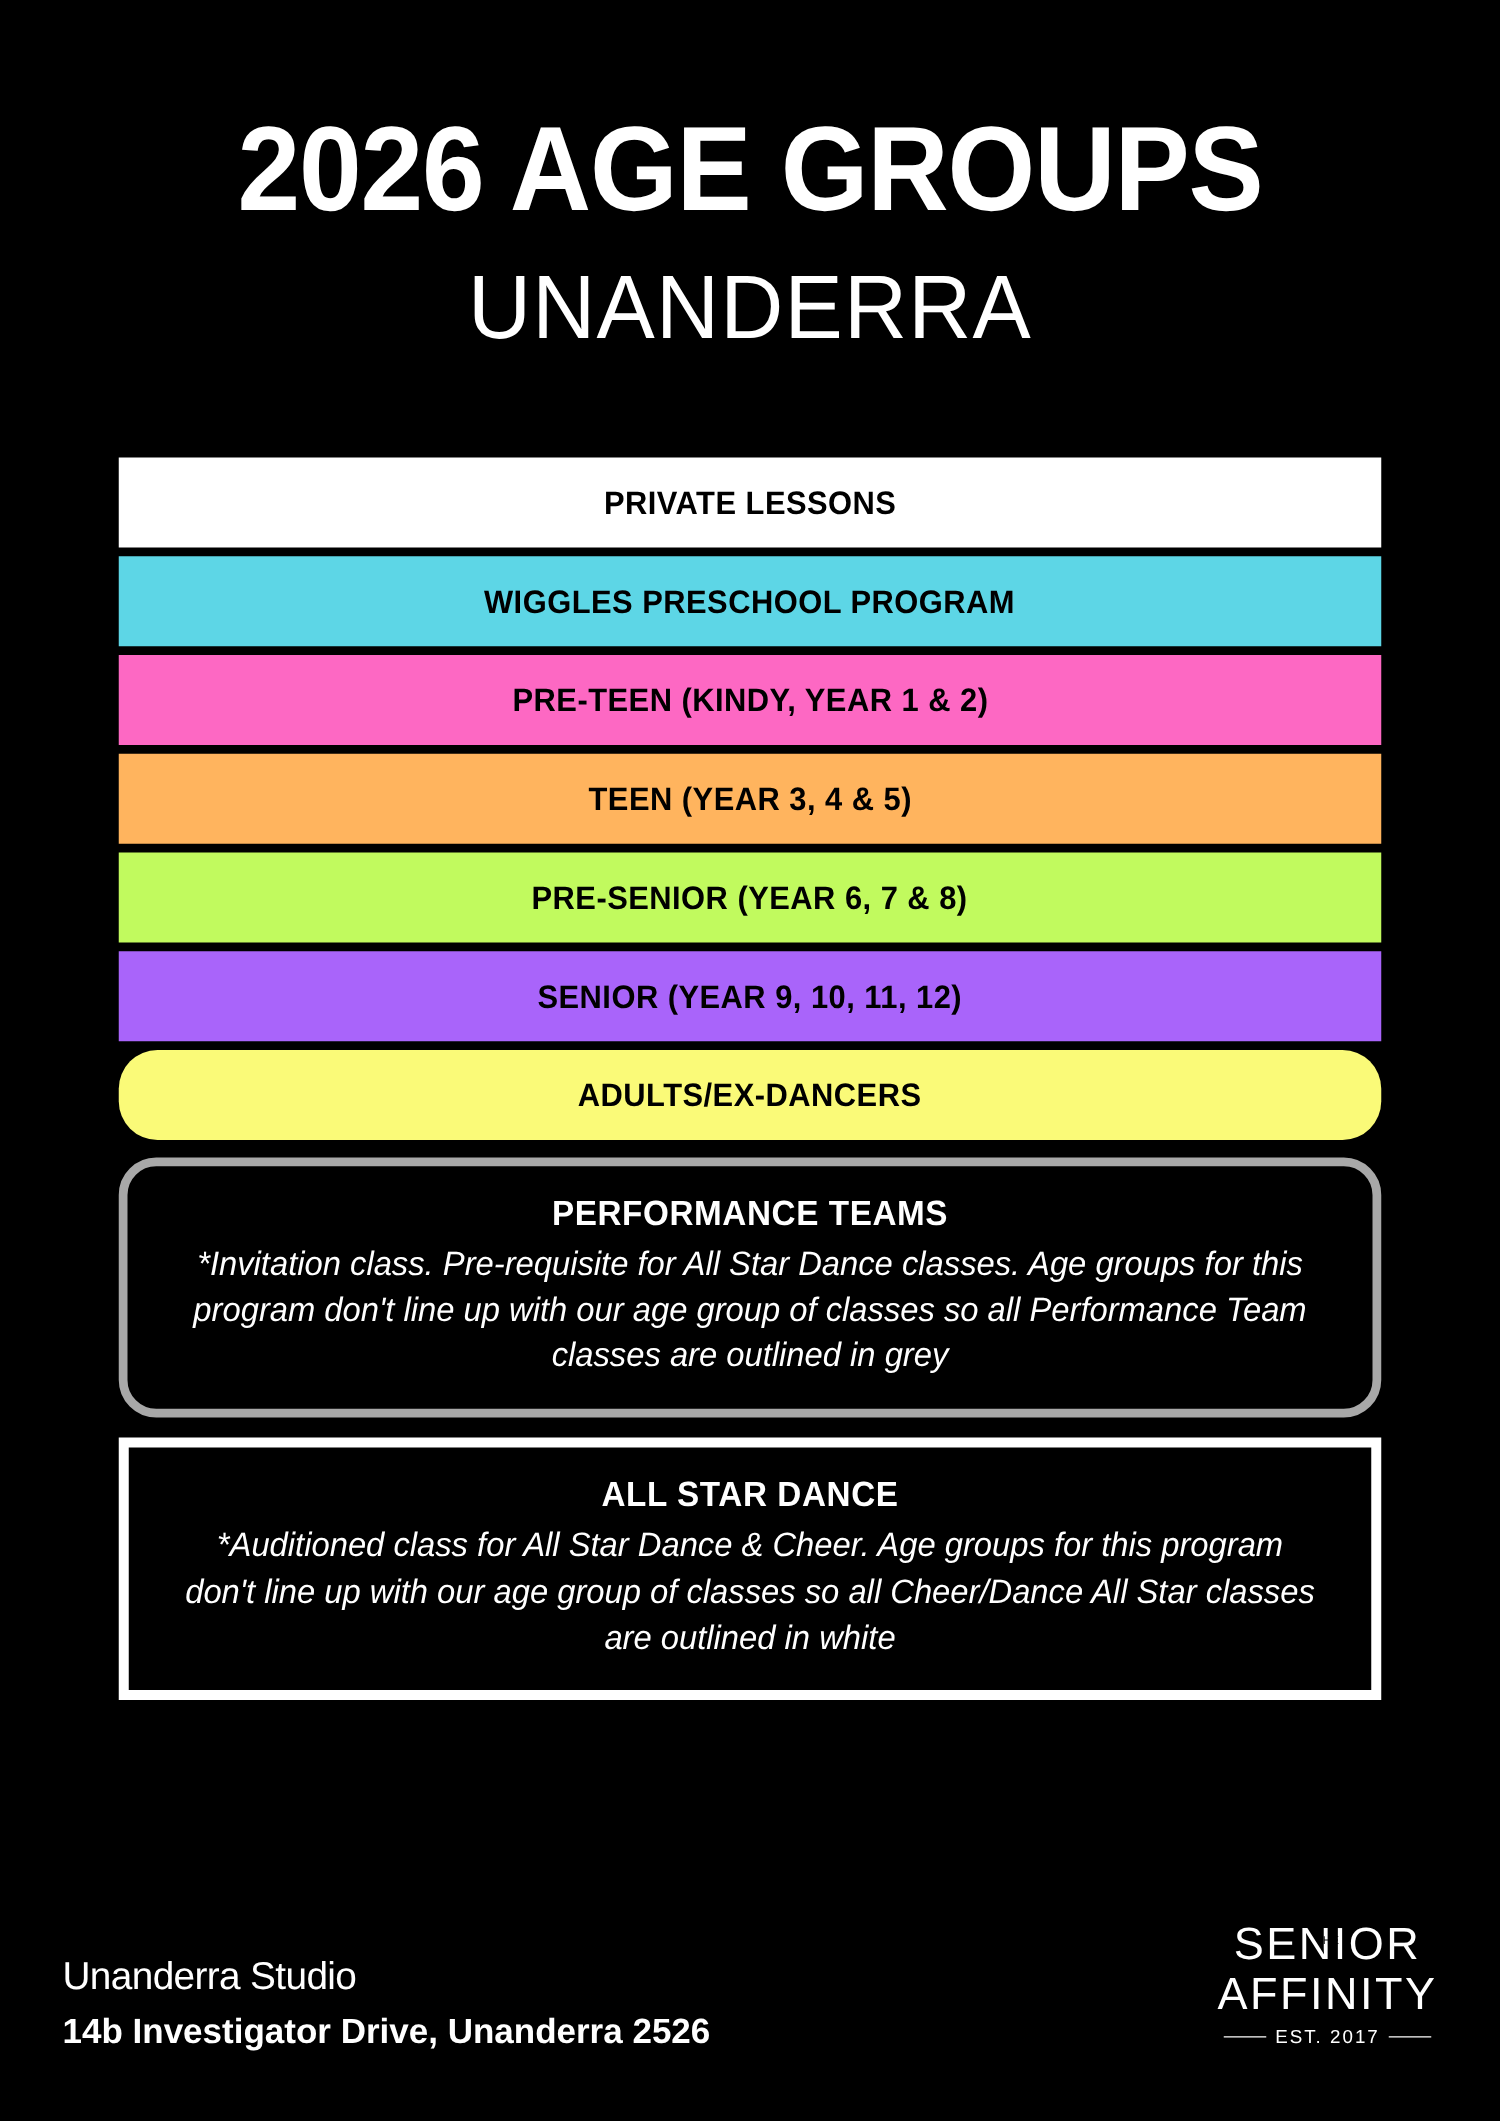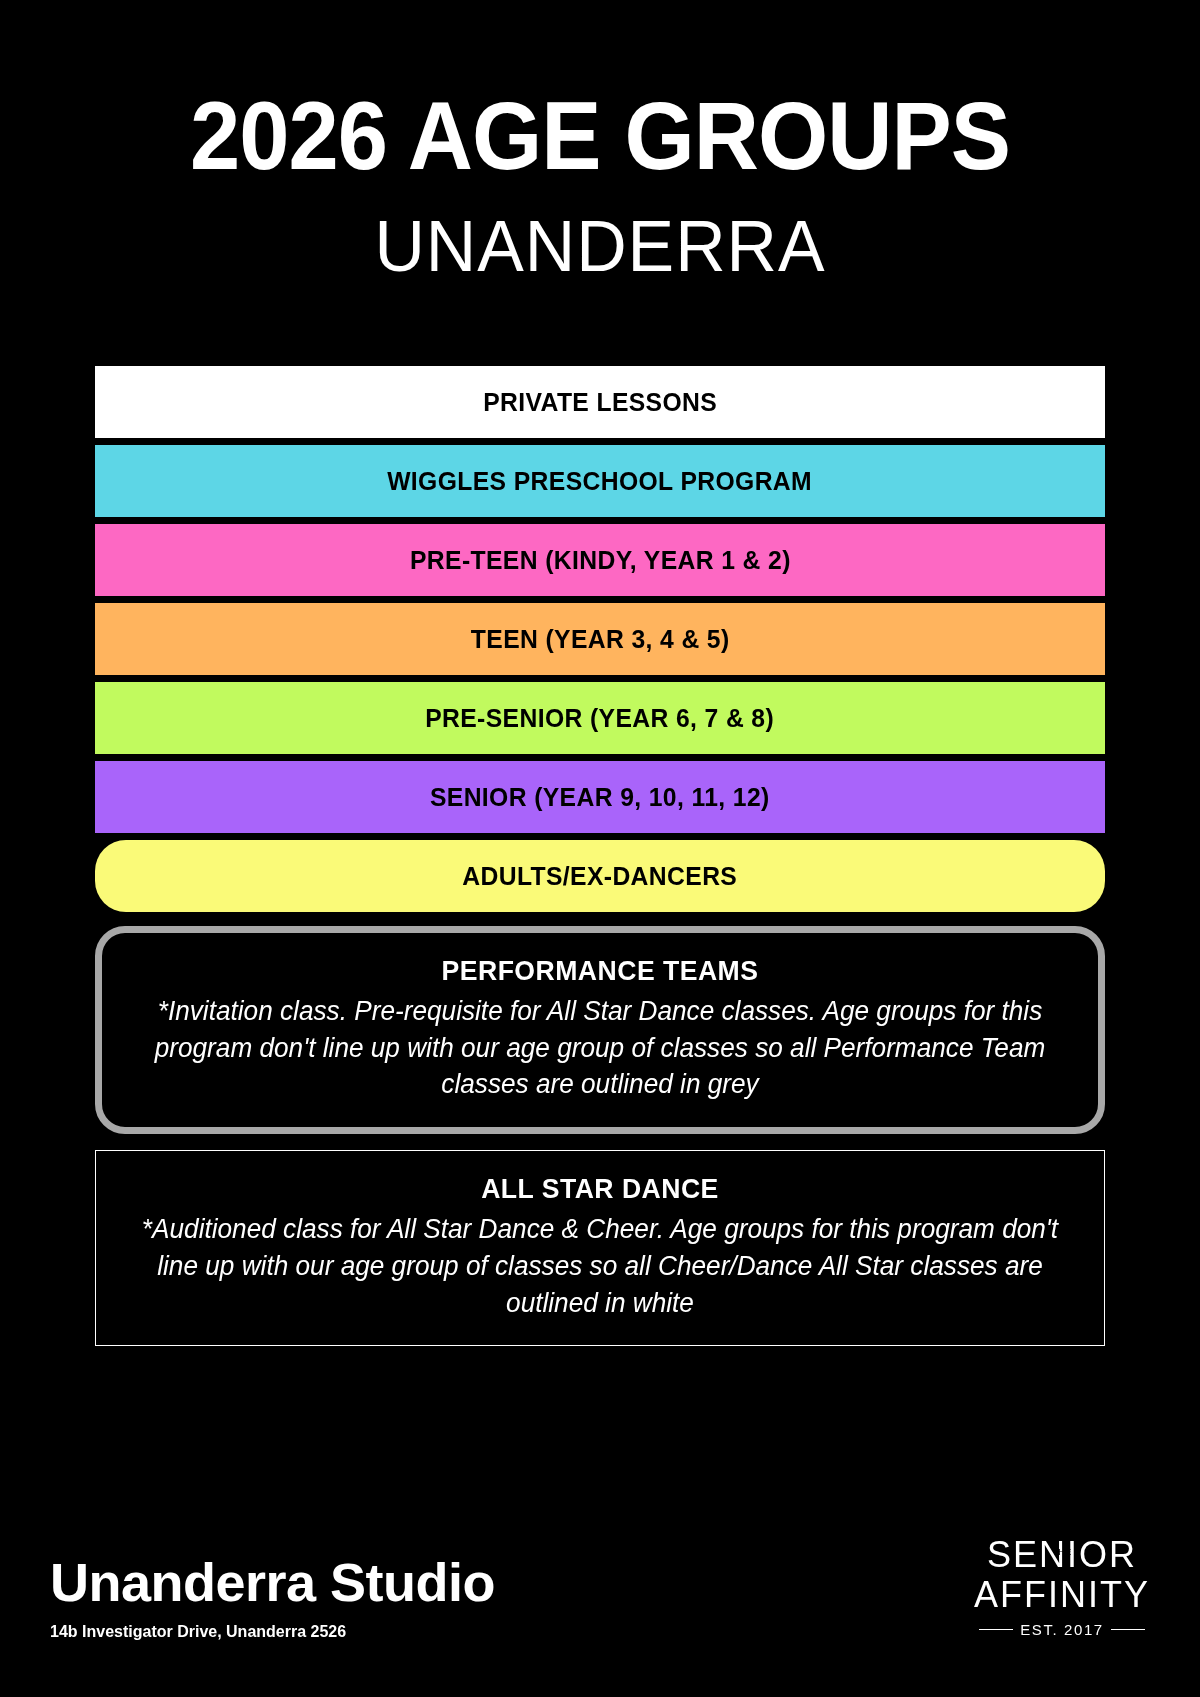--- a/index.html
+++ b/index.html
@@ -86,21 +86,21 @@
     flex-direction: column;
     gap: 16px;
   }
   .note-box {
     background: #000000;
     box-sizing: border-box;
     padding: 22px 26px 24px 26px;
     text-align: center;
   }
   .note-box.grey { border: 7px solid #a8a8a8; }
-  .note-box.white { border: 1px solid #404040; }
+  .note-box.white { border: 8px solid #404040; }
 
   .note-title {
     font-family: "Liberation Sans", sans-serif;
     font-weight: 700;
     font-size: 28px;
     letter-spacing: 0.5px;
     color: #ffffff;
     margin-bottom: 6px;
     transform: scaleX(0.95);
   }
@@ -118,30 +118,30 @@
   .footer {
     margin-top: auto;
     padding: 0 50px 56px 50px;
     display: flex;
     align-items: flex-end;
     justify-content: space-between;
   }
   .footer-left { text-align: left; }
   .studio-name {
     font-family: "Liberation Sans", sans-serif;
-    font-weight: 700;
-    font-size: 54px;
+    font-weight: 400;
+    font-size: 31px;
     letter-spacing: -0.5px;
     color: #ffffff;
     margin: 0 0 10px 0;
   }
   .studio-address {
     font-family: "Liberation Sans", sans-serif;
     font-weight: 700;
-    font-size: 16px;
+    font-size: 28px;
     letter-spacing: 0px;
     color: #ffffff;
     margin: 0;
   }
 
   .logo {
     text-align: center;
     line-height: 1;
     padding-bottom: 4px;
   }

